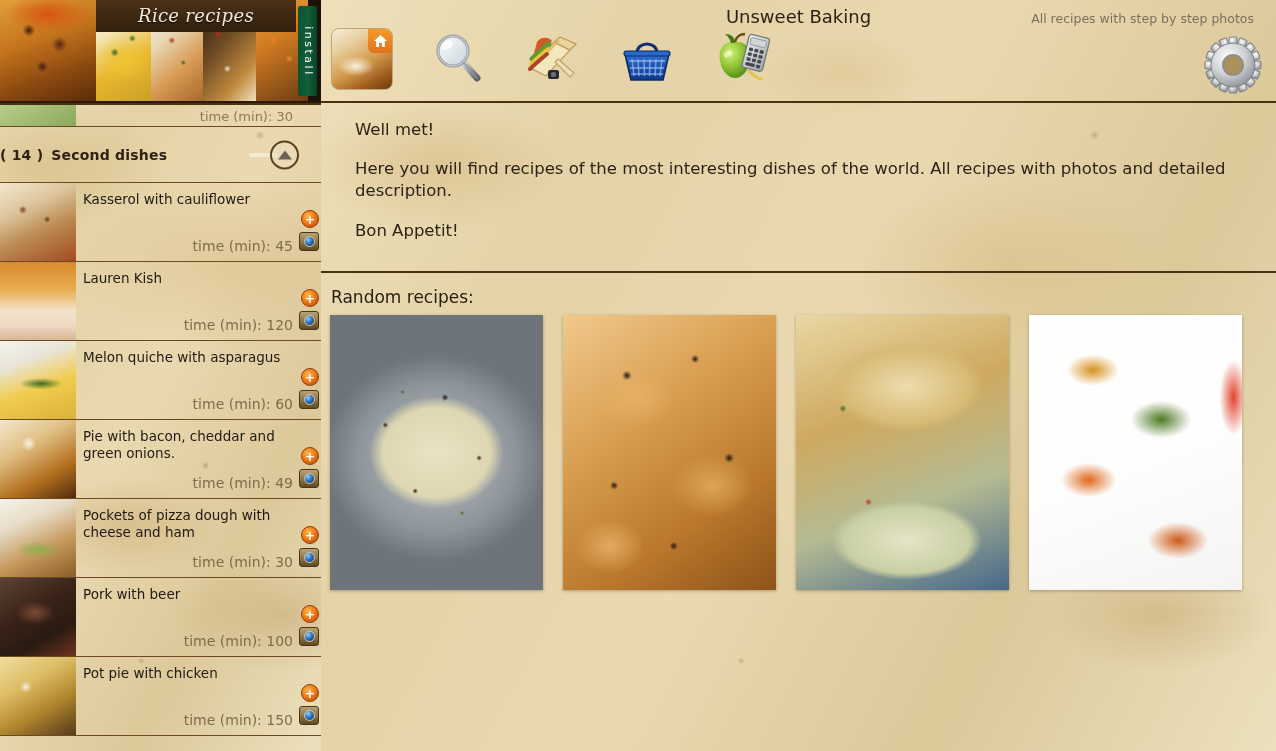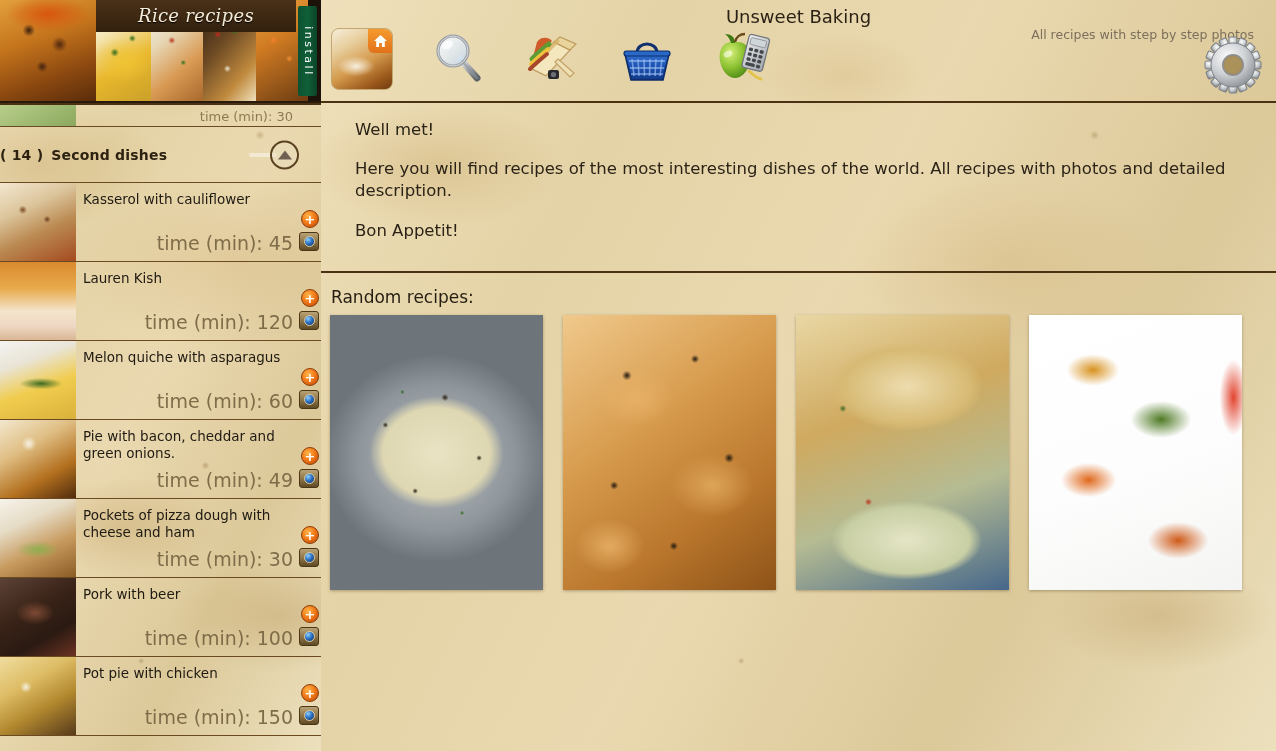--- a/index.html
+++ b/index.html
@@ -247,21 +247,21 @@
   }
   .recipe-row .r-title {
     font-size: 13.5px;
     color: #1f1a12;
     line-height: 17px;
     max-width: 200px;
   }
   .recipe-row .r-time {
     position: absolute;
     right: 28px; bottom: 7px;
-    font-size: 19px;
+    font-size: 14px;
     color: #7f6c49;
     white-space: nowrap;
     margin-top: 37px;
   }
   .badge-plus {
     position: absolute;
     right: 2px; bottom: 33px;
     width: 18px; height: 18px;
     border-radius: 50%;
     background: radial-gradient(circle at 38% 32%, #ffb64a 0%, #f07818 48%, #b64407 100%);
@@ -303,21 +303,20 @@
     left: 0; right: 0; top: 6px;
     text-align: center;
     font-size: 18px;
     color: #2b2216;
   }
   #tagline {
     position: absolute;
     right: 22px; top: 11px;
     font-size: 12.5px;
     color: #7c705c;
-    margin-top: 16px;
   }
 
   #toolbar {
     position: absolute;
     left: 10px; top: 28px;
     display: flex;
     align-items: center;
     gap: 38px;
   }
   .tool { position: relative; cursor: pointer; }

